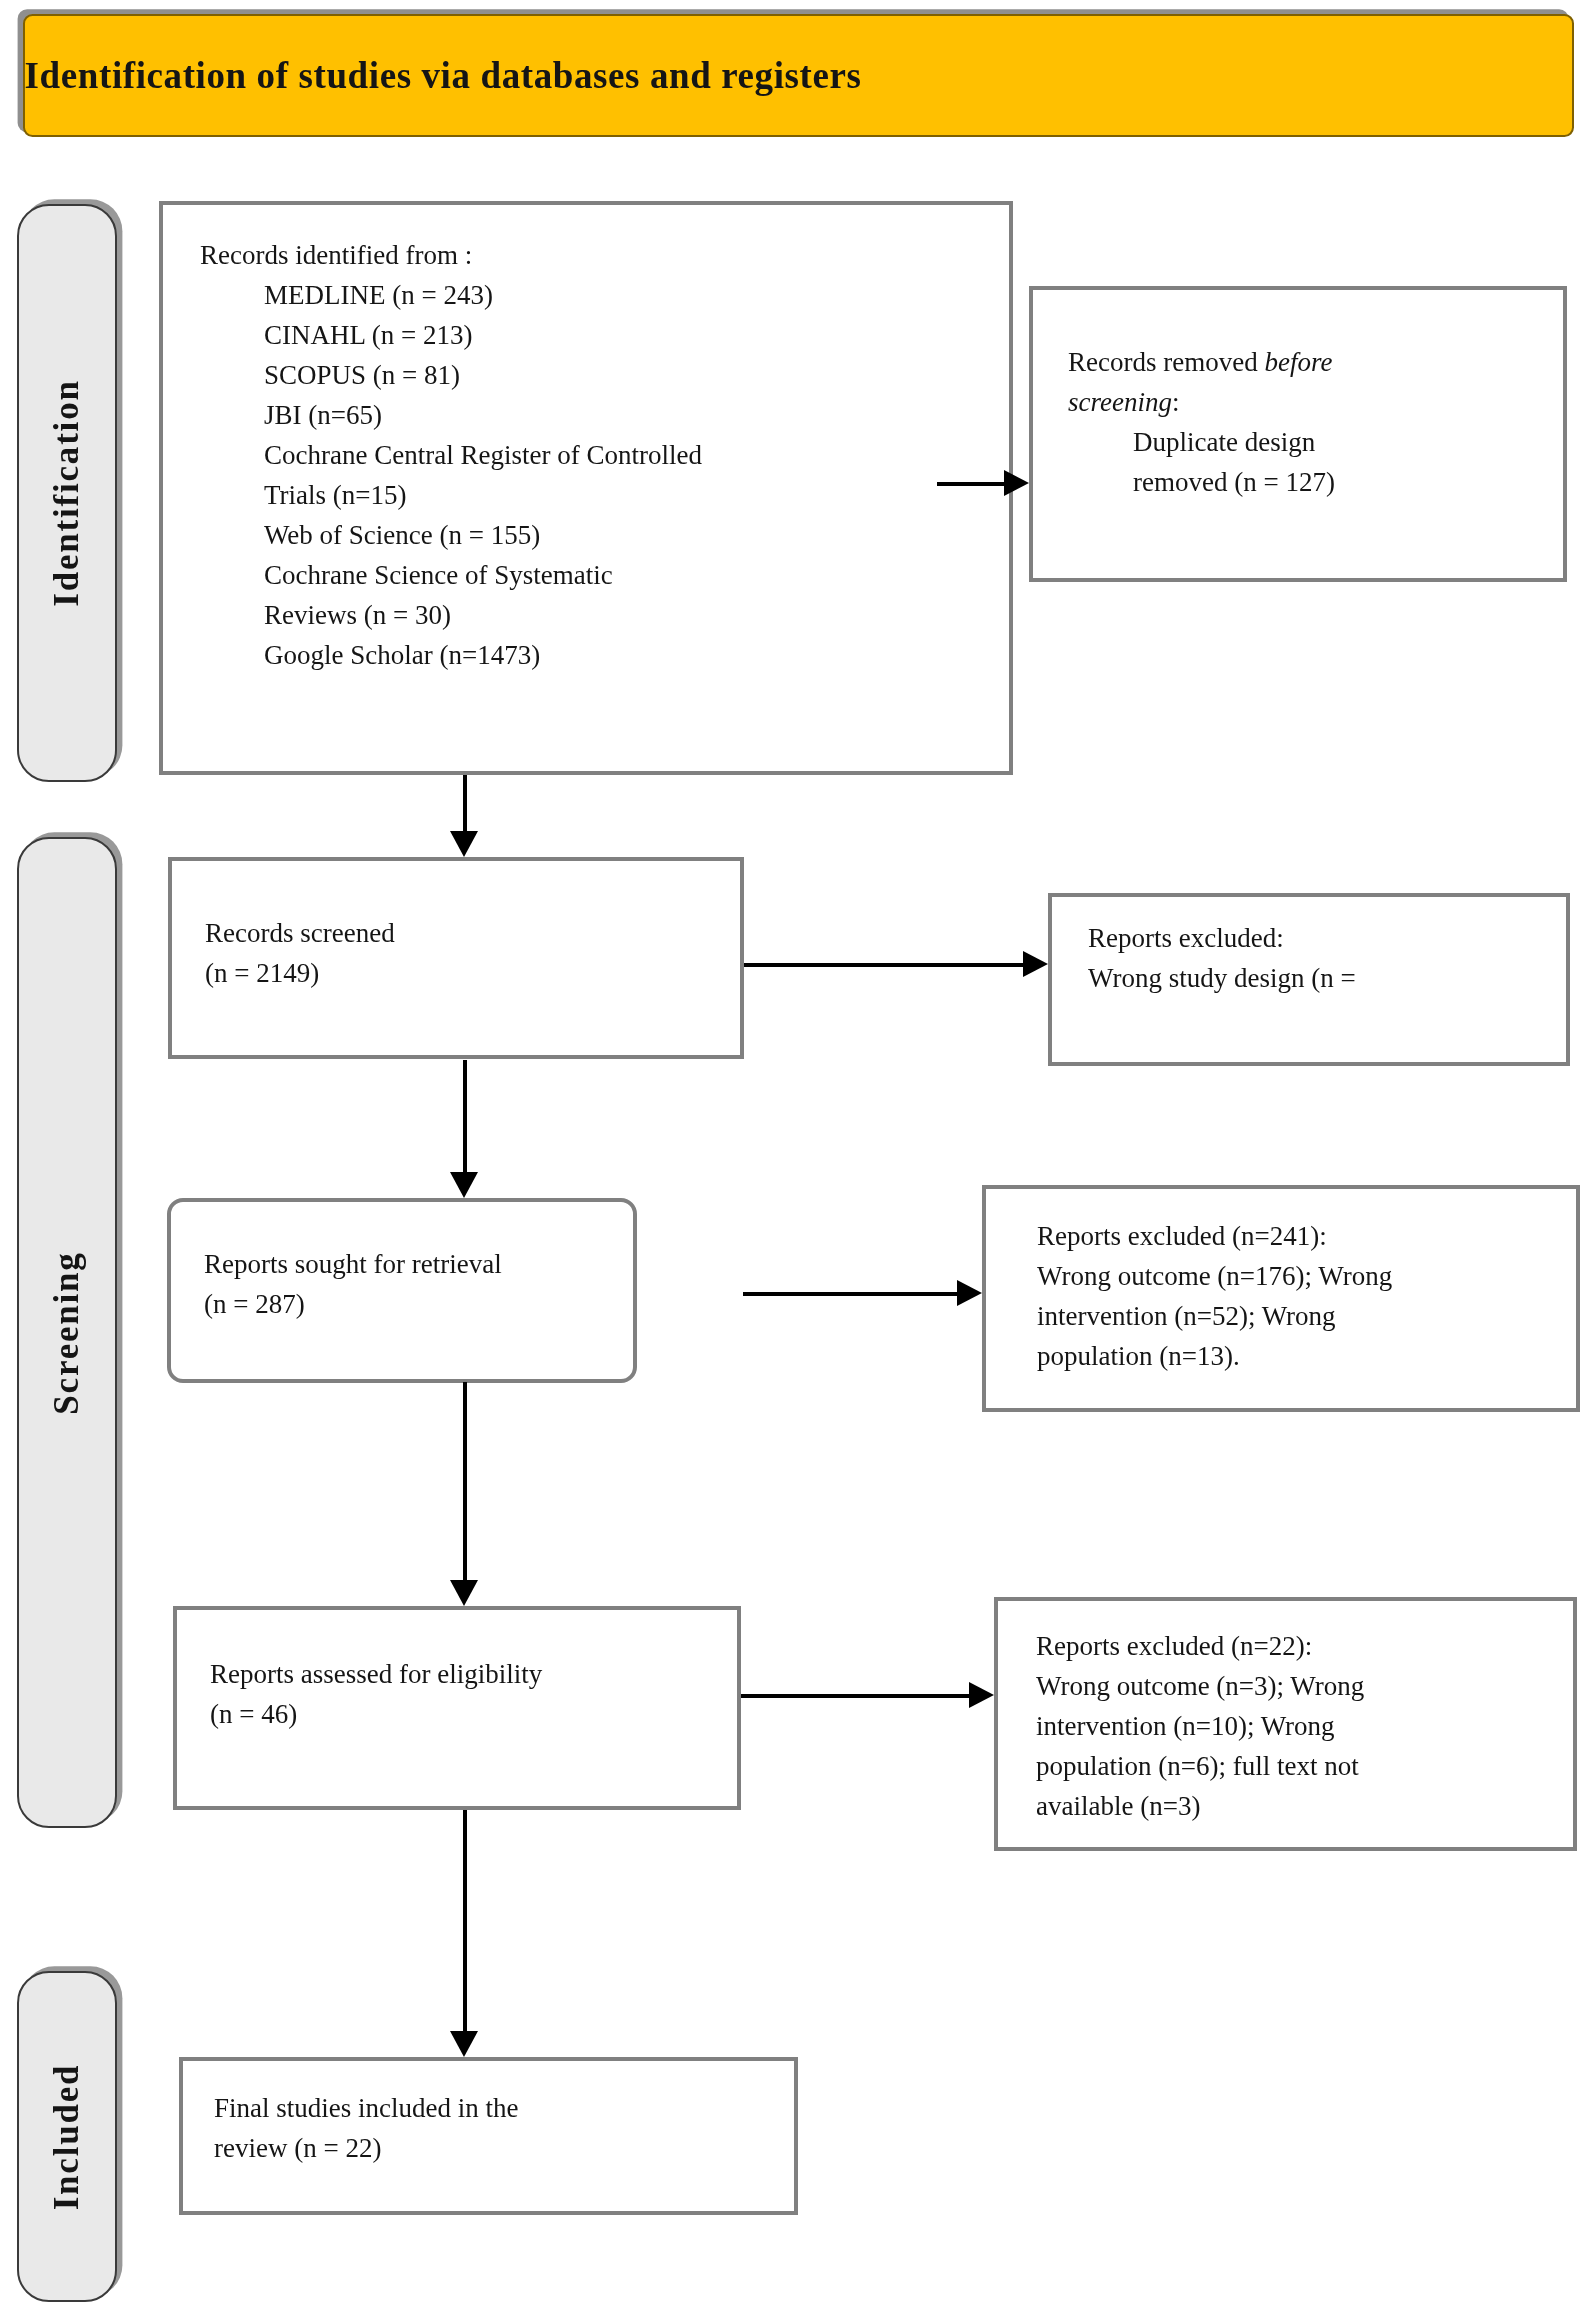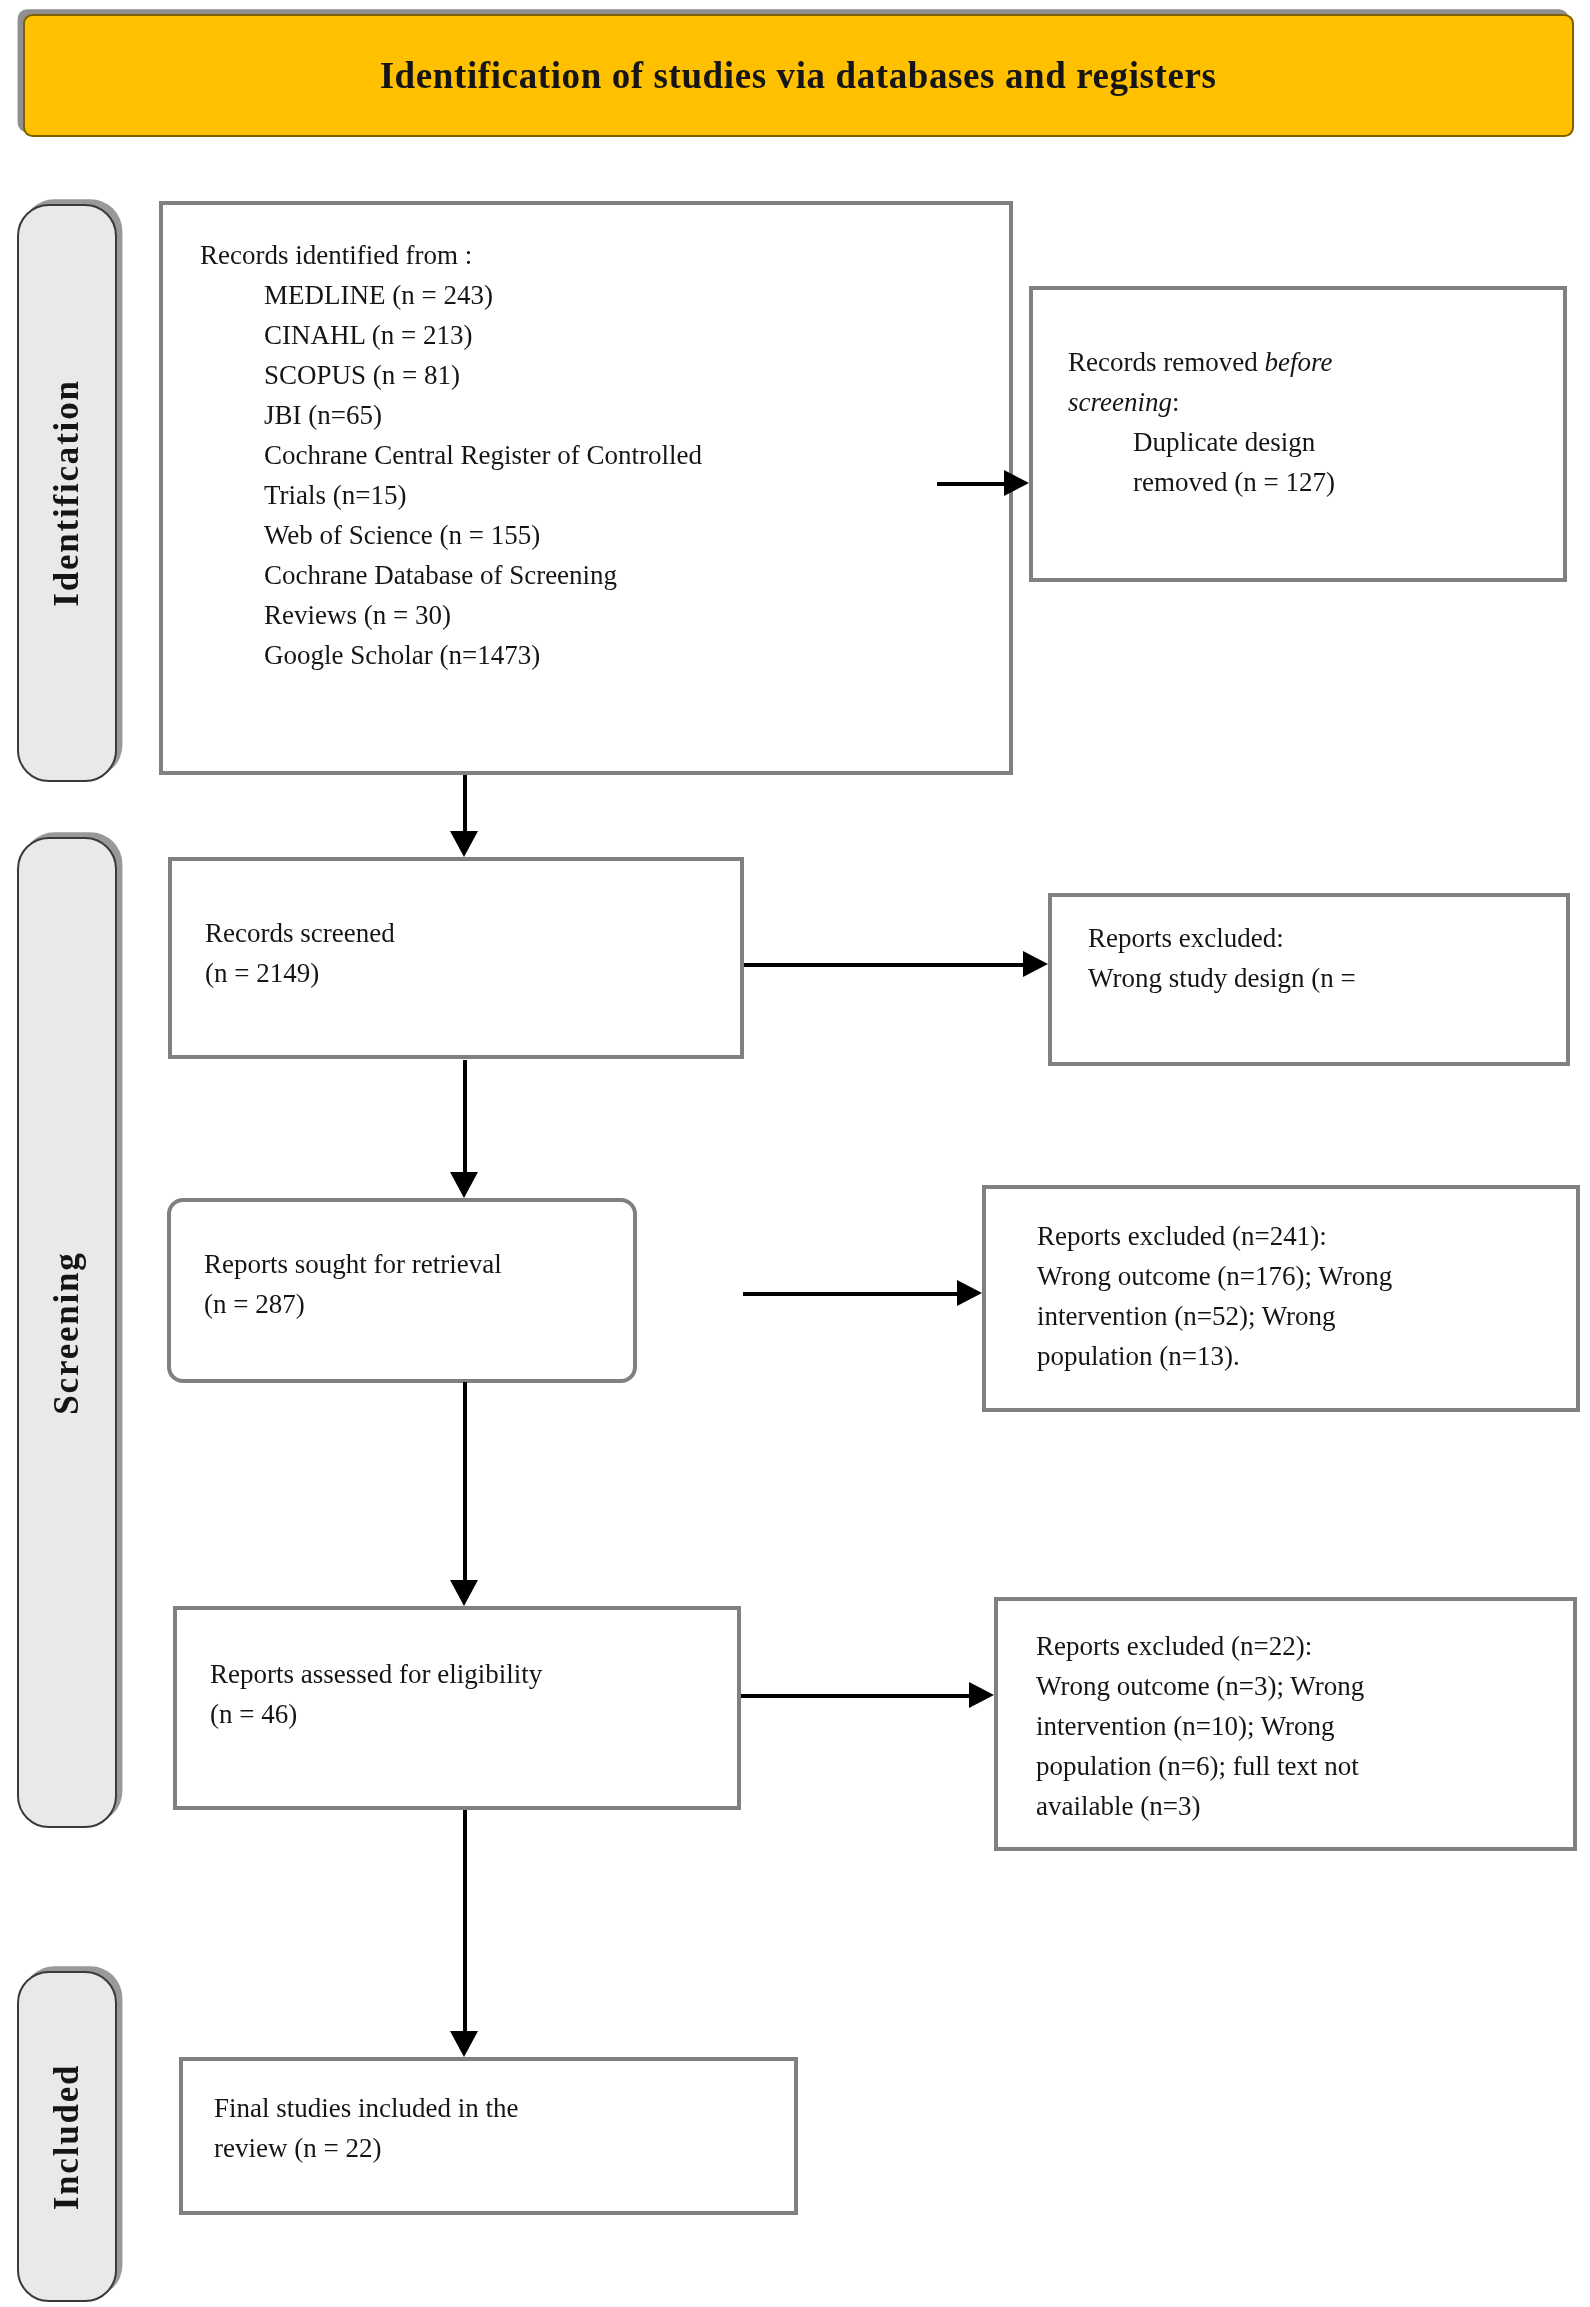--- a/index.html
+++ b/index.html
@@ -6,21 +6,21 @@
   .page {
     position:relative; width:1590px; height:2307px; background:#ffffff;
     font-family:"Liberation Serif","DejaVu Serif",serif; color:#151515;
     overflow:hidden;
   }
   
   .banner {
     position:absolute; left:22.6px; top:14.3px; width:1547px; height:119px;
     background:#FFC000; border:2.4px solid #7F6000; border-radius:9.5px;
     box-shadow:-5.4px -4.8px 0 #8f8f8f;
-    display:flex; align-items:center; justify-content:center;
+    display:flex; align-items:center; 
   }
   .banner-title { font-size:37px; font-weight:bold; letter-spacing:0.6px; }
   
   .bar {
     position:absolute; left:16.7px; width:96px;
     background:#E9E9E9; border:2.4px solid #3a3a3a; border-radius:32px;
     box-shadow:5.4px -4.8px 0 #999999;
   }
   .bar-label {
     position:absolute; top:50%; left:50%;
@@ -80,21 +80,21 @@
 
   <div class="wbox" id="box-records">
     <div class="bx-line">Records identified from :</div>
     <div class="src">MEDLINE (n = 243)</div>
     <div class="src">CINAHL (n = 213)</div>
     <div class="src">SCOPUS (n = 81)</div>
     <div class="src">JBI (n=65)</div>
     <div class="src">Cochrane Central Register of Controlled</div>
     <div class="src">Trials (n=15)</div>
     <div class="src">Web of Science (n = 155)</div>
-    <div class="src">Cochrane Database of Screening</div>
+    <div class="src">Cochrane Science of Systematic</div>
     <div class="src">Reviews (n = 30)</div>
     <div class="src">Google Scholar (n=1473)</div>
   </div>
 
   <div class="wbox" id="box-removed">
     <div class="bx-line"><span>Records removed </span><span class="it">before</span></div>
     <div class="bx-line"><span class="it">screening</span><span>:</span></div>
     <div class="src">Duplicate design</div>
     <div class="src">removed (n = 127)</div>
   </div>

